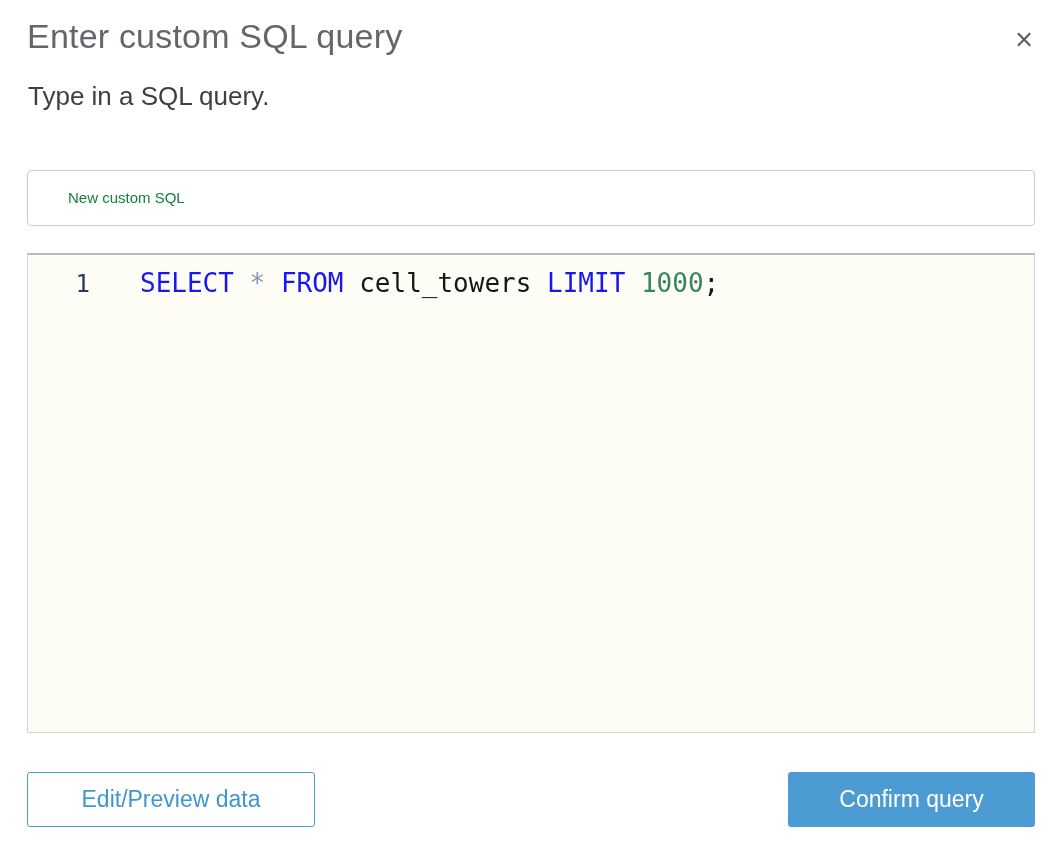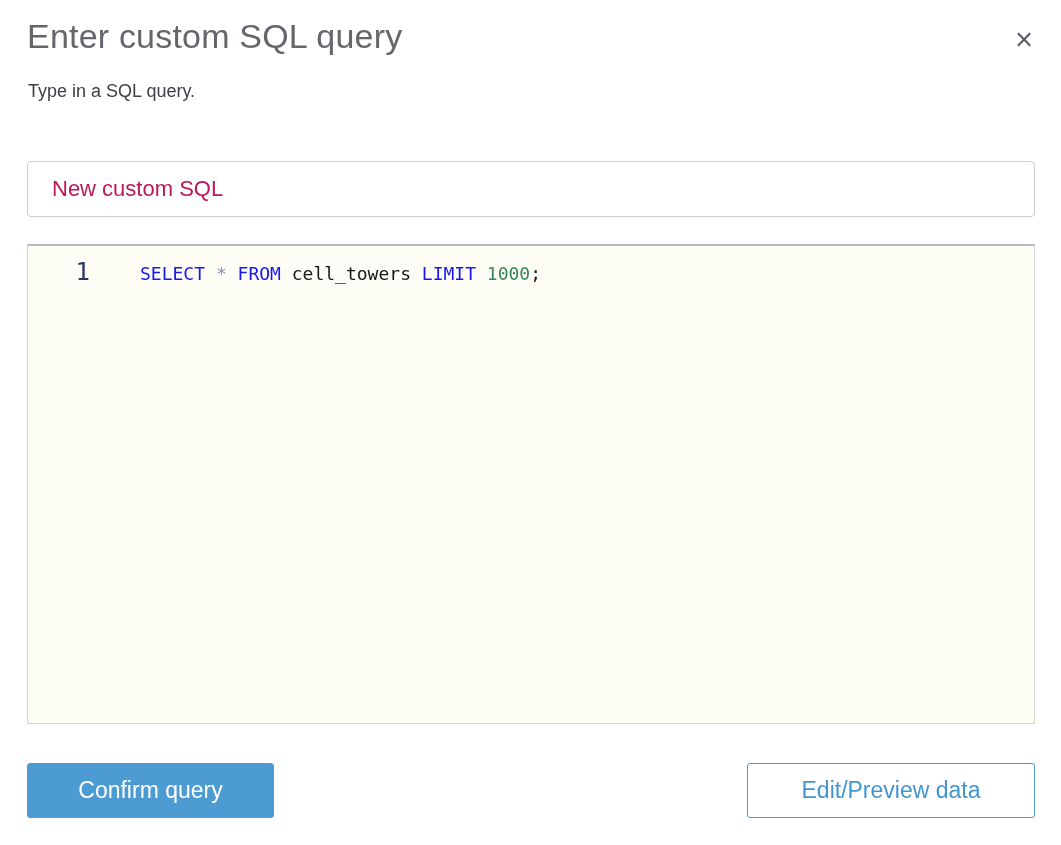--- a/index.html
+++ b/index.html
@@ -35,38 +35,38 @@
     padding: 0;
     margin: 10px 2px 0 0;
     font-size: 31px;
     line-height: 1;
     color: #5b5f63;
     cursor: pointer;
     font-family: "Liberation Sans", sans-serif;
   }
 
   .subtitle {
-    font-size: 18px;
+    font-size: 26px;
     color: #3d4045;
     margin: 24px 0 0 1px;
     line-height: 1.1;
   }
 
   
   .name-input {
     display: block;
     margin-top: 59px;
     width: 100%;
     height: 56px;
     box-sizing: border-box;
     border: 1px solid #c9cdd2;
     border-radius: 4px;
-    padding: 0 20px 0 24px;
-    font-size: 22px;
-    color: #be185d;
+    padding: 0 20px 0 40px;
+    font-size: 15px;
+    color: #15803d;
     font-family: "Liberation Sans", sans-serif;
     outline: none;
     background: #ffffff;
   }
 
   
   .editor {
     margin-top: 27px;
     height: 480px;
     box-sizing: border-box;
@@ -85,21 +85,21 @@
     flex: 0 0 62px;
     text-align: right;
     font-family: "DejaVu Sans Mono", monospace;
     font-size: 24px;
     color: #2a3563;
     user-select: none;
   }
   .code-line {
     margin: 0 0 18px 50px;
     font-family: "DejaVu Sans Mono", monospace;
-    font-size: 18px;
+    font-size: 26px;
     line-height: 34px;
     color: #161616;
     white-space: pre;
   }
   .tok-keyword  { color: #1717ee; }
   .tok-operator { color: #8694b5; }
   .tok-number   { color: #37855a; }
   .tok-plain    { color: #161616; }
 
   
@@ -147,17 +147,17 @@
   <input class="name-input" type="text" value="New custom SQL" style="">
 
   <div class="editor">
     <div class="code-row">
       <div class="gutter">1</div>
       <pre class="code-line"><span class="tok-keyword">SELECT</span><span class="tok-plain"> </span><span class="tok-operator">*</span><span class="tok-plain"> </span><span class="tok-keyword">FROM</span><span class="tok-plain"> cell_towers </span><span class="tok-keyword">LIMIT</span><span class="tok-plain"> </span><span class="tok-number">1000</span><span class="tok-plain">;</span></pre>
     </div>
   </div>
 
   <div class="footer">
+    <button class="btn btn-outline">Edit/Preview data</button>
     <button class="btn btn-primary">Confirm query</button>
-    <button class="btn btn-outline">Edit/Preview data</button>
   </div>
 
 </div>
 
 </body></html>

